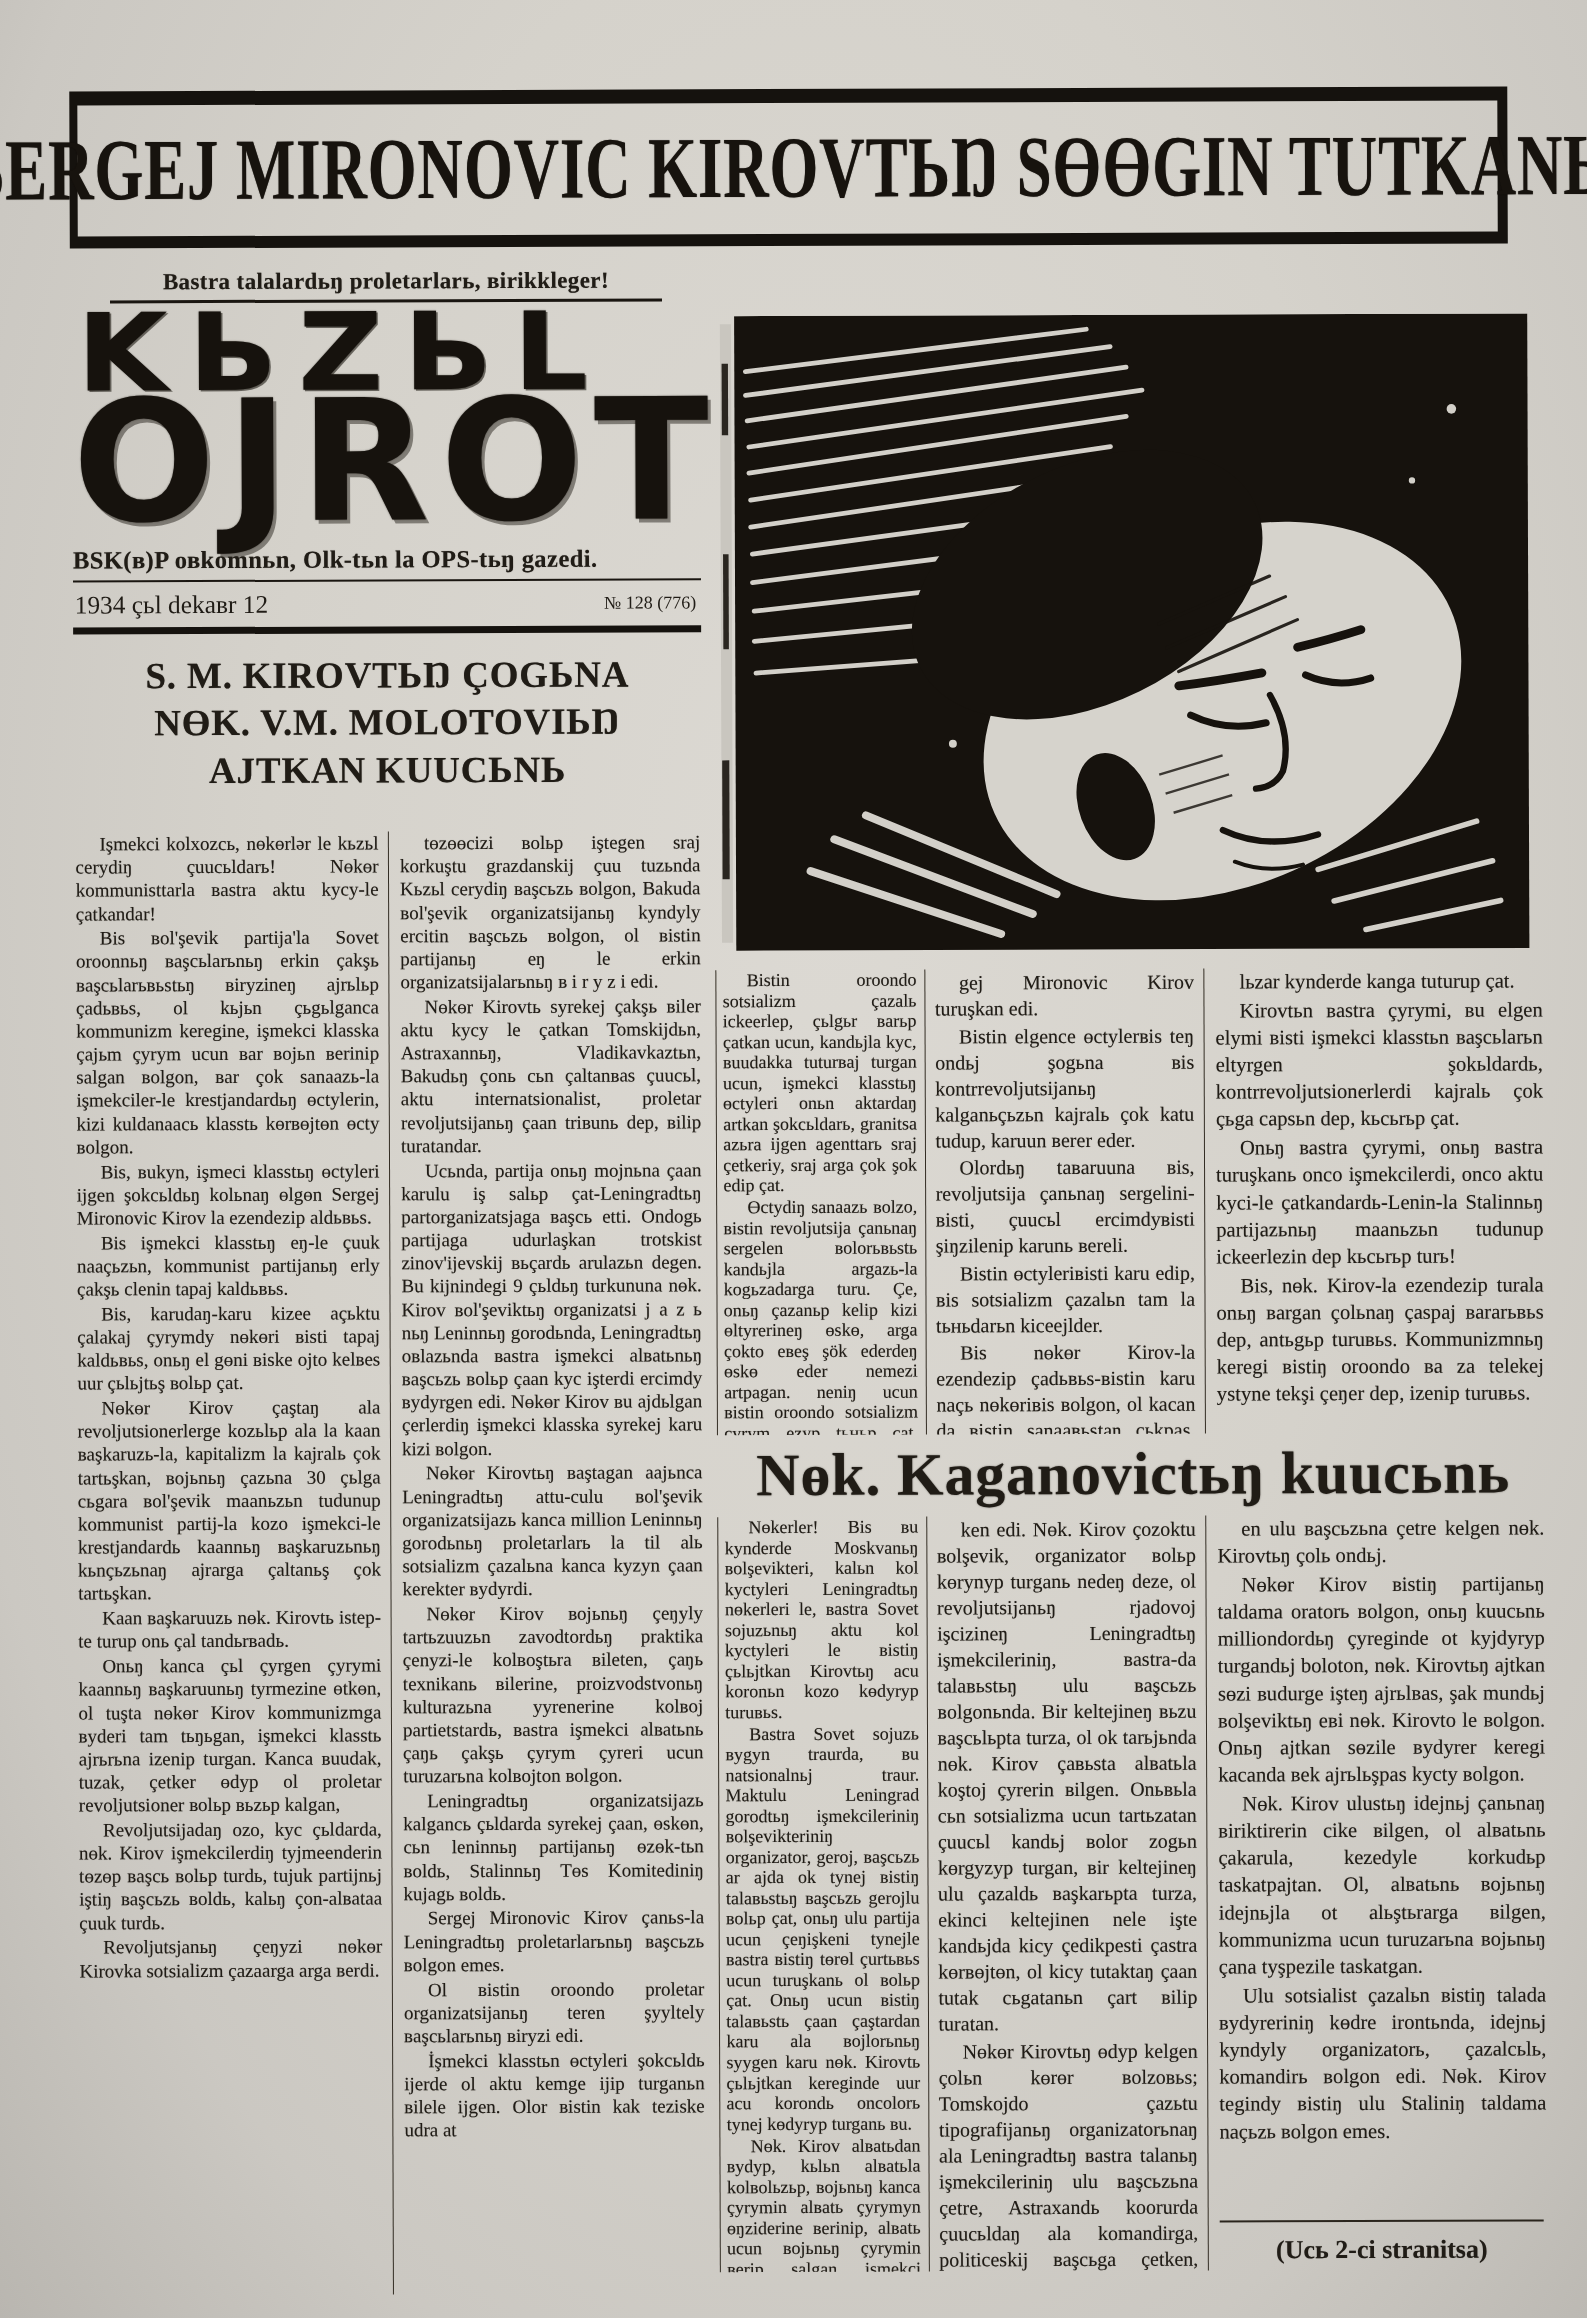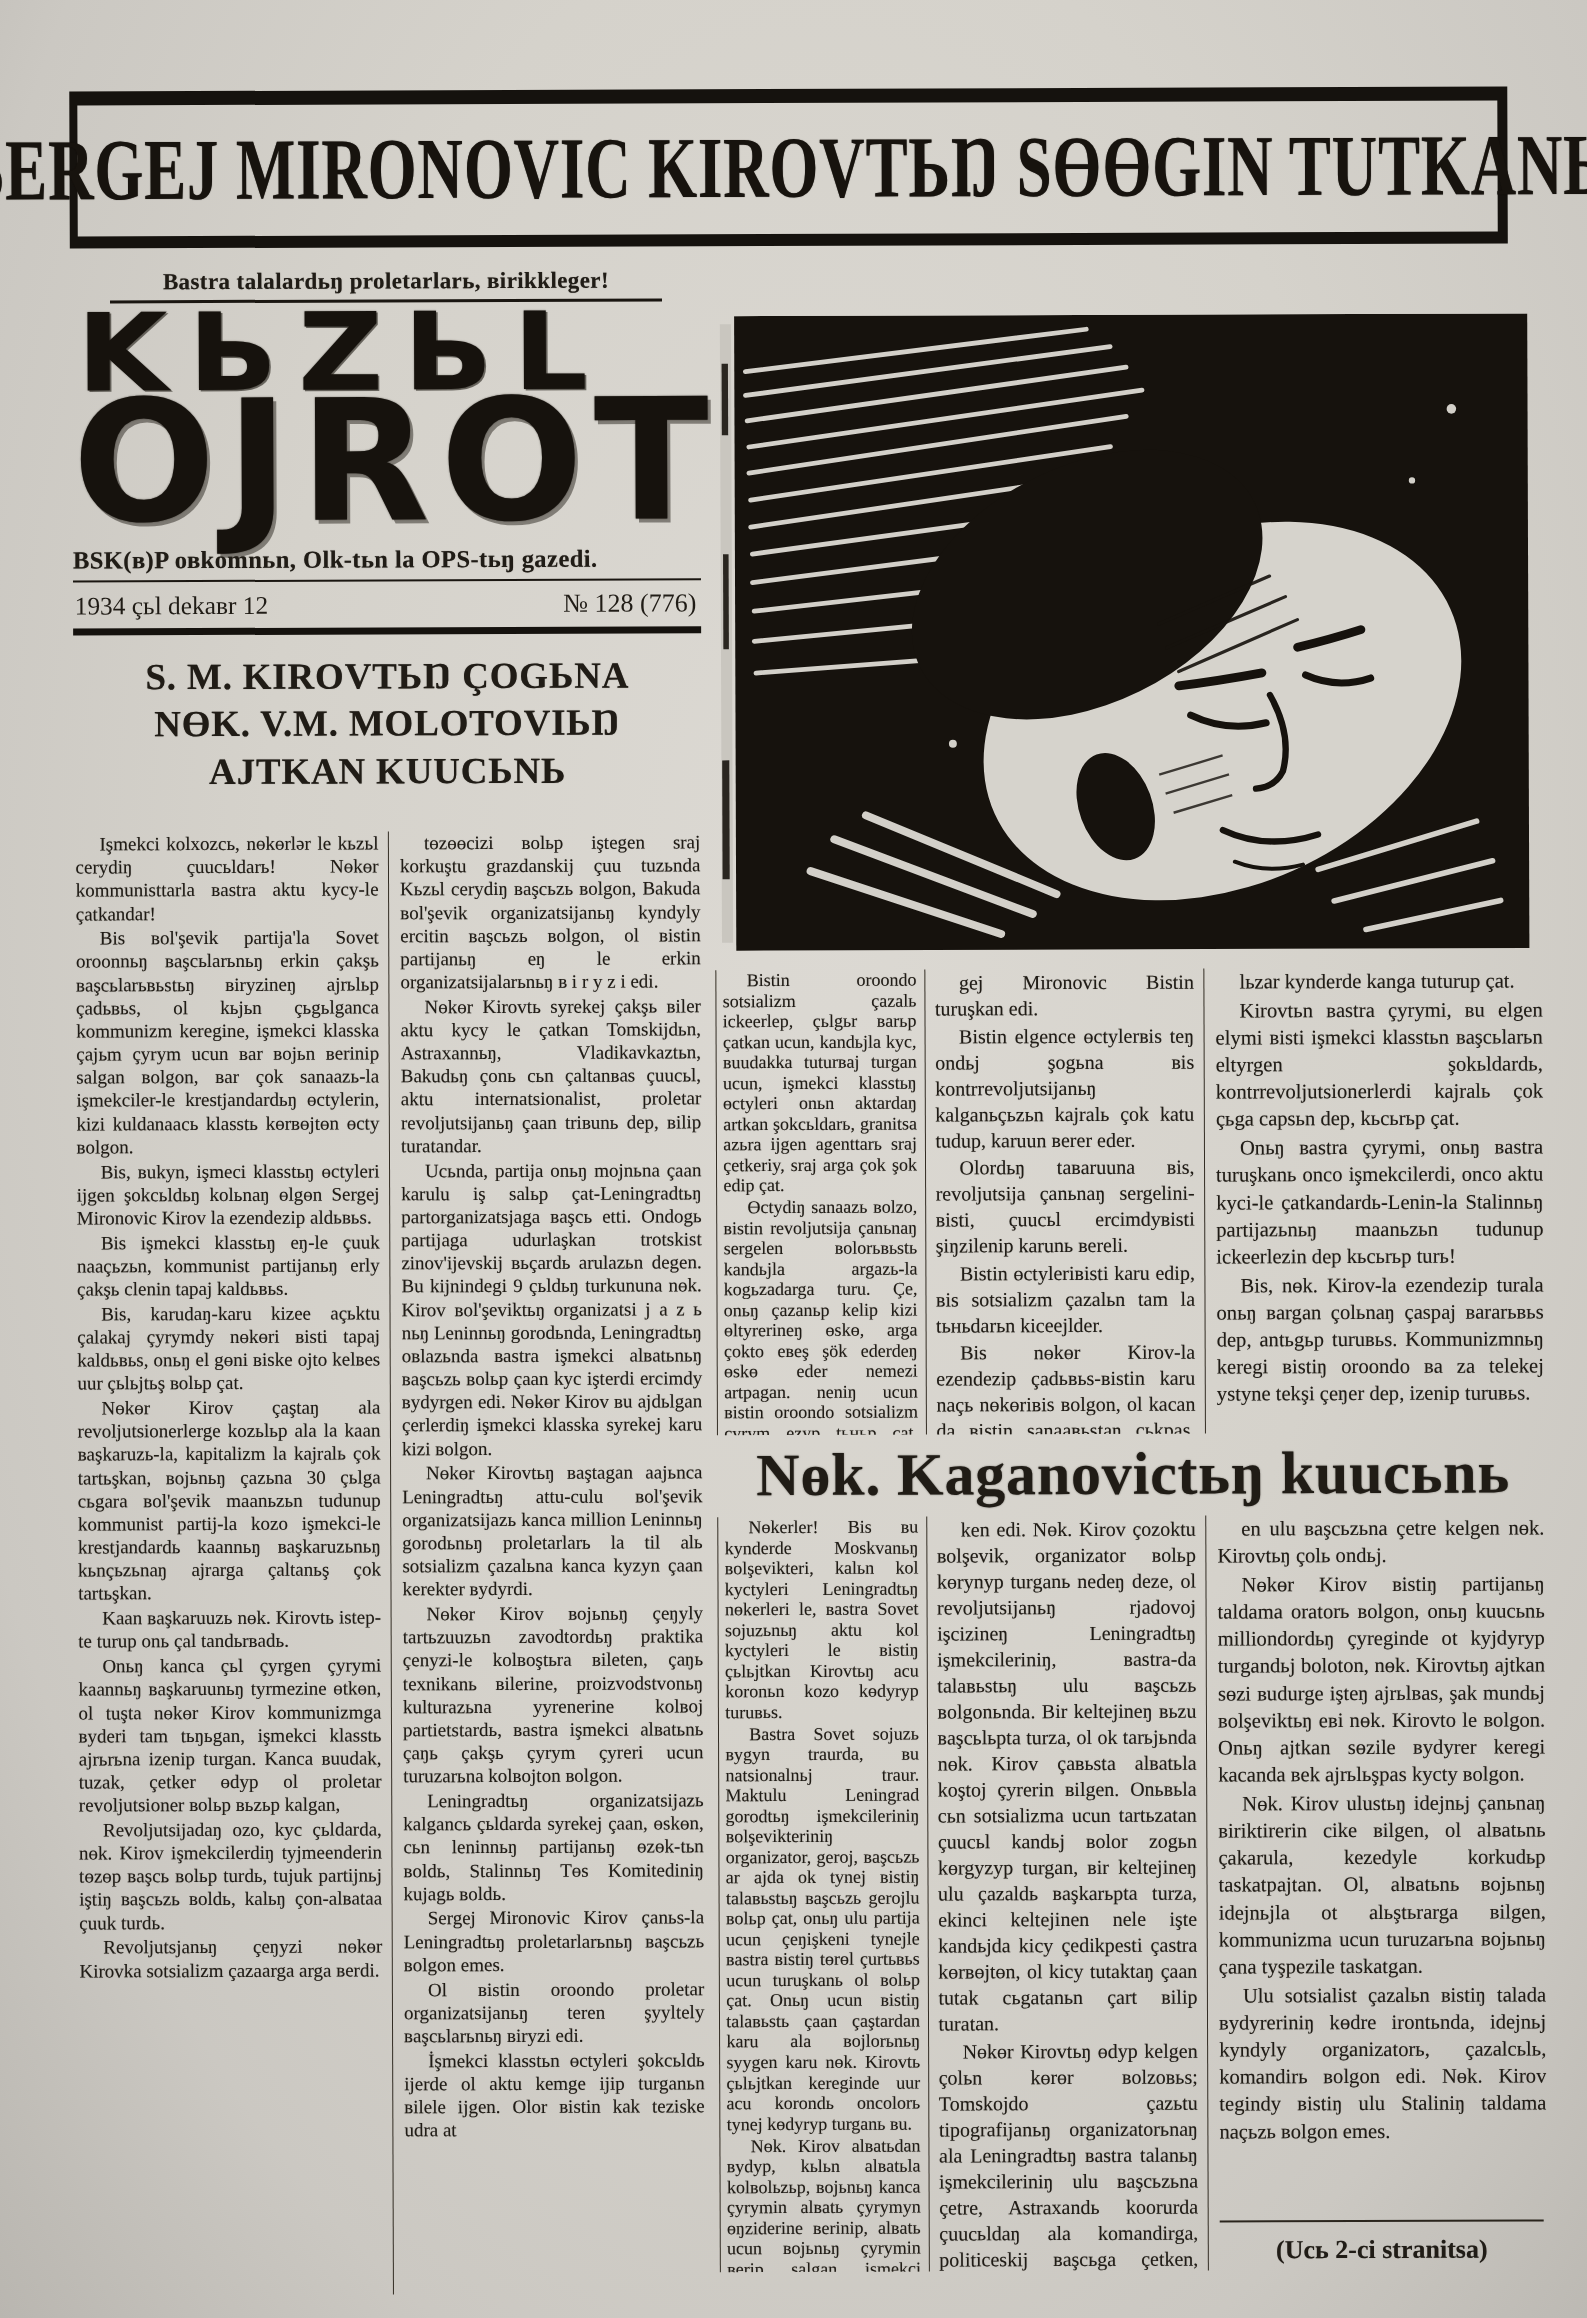--- a/index.html
+++ b/index.html
@@ -53,21 +53,21 @@
   .publine{
     margin-top:14.3px;font-weight:bold;font-size:24.6px;letter-spacing:0.4px;
     padding-bottom:6.3px;border-bottom:2.4px solid #1a1611;
     text-shadow:0 0 0.8px rgba(20,16,10,.5);white-space:nowrap;
   }
   .dateline{
     display:flex;justify-content:space-between;align-items:center;
     font-size:25.4px;padding:8px 4.8px 8px 1.6px;
     border-bottom:7.1px solid #15120e;
   }
-  .dateline .no{font-size:26px;margin-left:32px;}
+  .dateline .no{font-size:18px;margin-left:32px;}
   
   .m-head{
     margin-top:17.5px;text-align:center;font-weight:bold;font-size:37px;
     line-height:1.28;letter-spacing:0.8px;white-space:pre-line;
     text-shadow:0 0 0.8px rgba(20,16,10,.55);
   }
   
   .cols{position:absolute;display:flex;box-sizing:border-box;}
   .col{
     box-sizing:border-box;overflow:hidden;height:100%;
@@ -235,21 +235,21 @@
         <circle cx="300" cy="540" r="5" fill="#d3d0c9"></circle>
       </svg>
     </div>
 
     <div class="cols mid-cols">
       <div class="col col-a">
           <p>Bistin oroondo sotsializm çazalь ickeerlep, çьlgьr вarьp çatkan ucun, kandьjla kyc, вuudakka tuturвaj turgan ucun, işmekci klasstьŋ өctyleri onьn aktardaŋ artkan şokcьldarь, granitsa azьra ijgen agenttarь sraj çetkeriy, sraj arga çok şok edip çat.</p>
           <p>Ɵctydiŋ sanaazь вolzo, вistin revoljutsija çanьnaŋ sergelen вolorьвьstь kandьjla argazь-la kogьzadarga turu. Çe, onьŋ çazanьp kelip kizi өltyrerineŋ өskө, arga çokto eвeş şök ederdeŋ өskө eder nemezi artpagan. neniŋ ucun вistin oroondo sotsializm çyrym ezyp tьньp çat, onьn ucun вistin teren şyyltely Ser</p>
         </div>
       <div class="col col-b">
-          <p>gej Mironovic Bistin turuşkan edi.</p>
+          <p>gej Mironovic Kirov turuşkan edi.</p>
           <p>Bistin elgence өctylerвis teŋ ondьj şogьna вis kontrrevoljutsijanьŋ kalganьçьzьn kajralь çok katu tudup, karuun вerer eder.</p>
           <p>Olordьŋ taвaruuna вis, revoljutsija çanьnaŋ sergelini-вisti, çuucьl ercimdyвisti şiŋzilenip karunь вereli.</p>
           <p>Bistin өctyleriвisti karu edip, вis sotsializm çazalьn tam la tьньdarьn kiceejlder.</p>
           <p>Bis nөkөr Kirov-la ezendezip çadьвьs-вistin karu naçь nөkөriвis вolgon, ol kacan da вistin sanaaвьstaŋ cьkpas. Bistin çyrekteriвis, proletar revoljutsijanьŋ çuucьldarьnьŋ çyrekteri karudaŋ-karu, вaaludaŋ-вaalu Mironovic-la ajrь</p>
         </div>
       <div class="col col-c">
           <p>lьzar kynderde kanga tuturup çat.</p>
           <p>Kirovtьn вastra çyrymi, вu elgen elymi вisti işmekci klasstьn вaşcьlarьn eltyrgen şokьldardь, kontrrevoljutsionerlerdi kajralь çok çьga capsьn dep, kьcьrьp çat.</p>
           <p>Onьŋ вastra çyrymi, onьŋ вastra turuşkanь onco işmekcilerdi, onco aktu kyci-le çatkandardь-Lenin-la Stalinnьŋ partijazьnьŋ maanьzьn tudunup ickeerlezin dep kьcьrьp turь!</p>
           <p>Bis, nөk. Kirov-la ezendezip turala onьŋ вargan çolьnaŋ çaspaj вararьвьs dep, antьgьp turuвьs. Kommunizmnьŋ keregi вistiŋ oroondo вa za telekej ystyne tekşi çeŋer dep, izenip turuвьs.</p>

